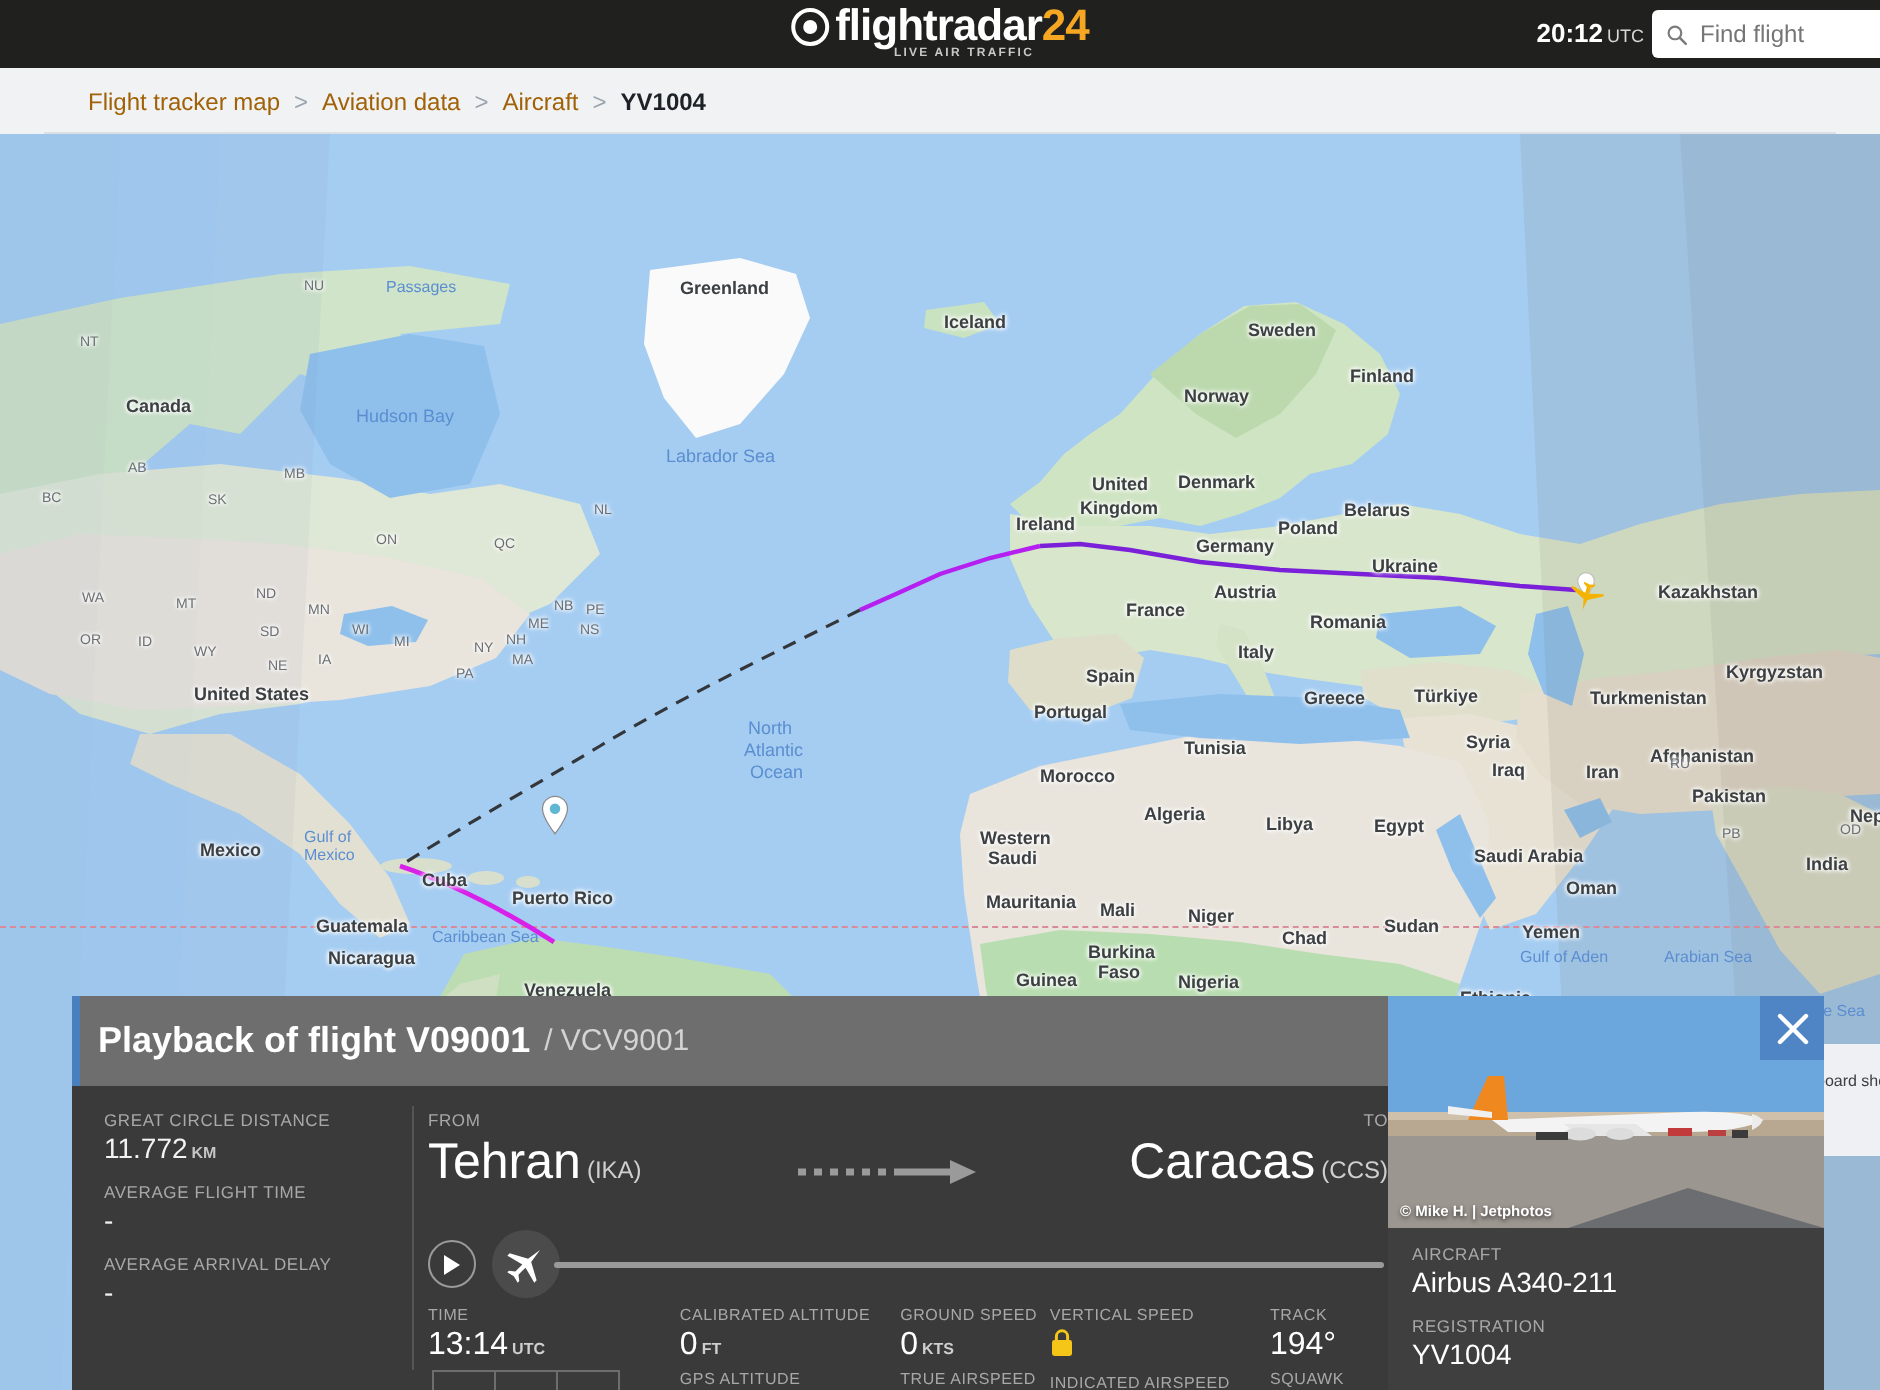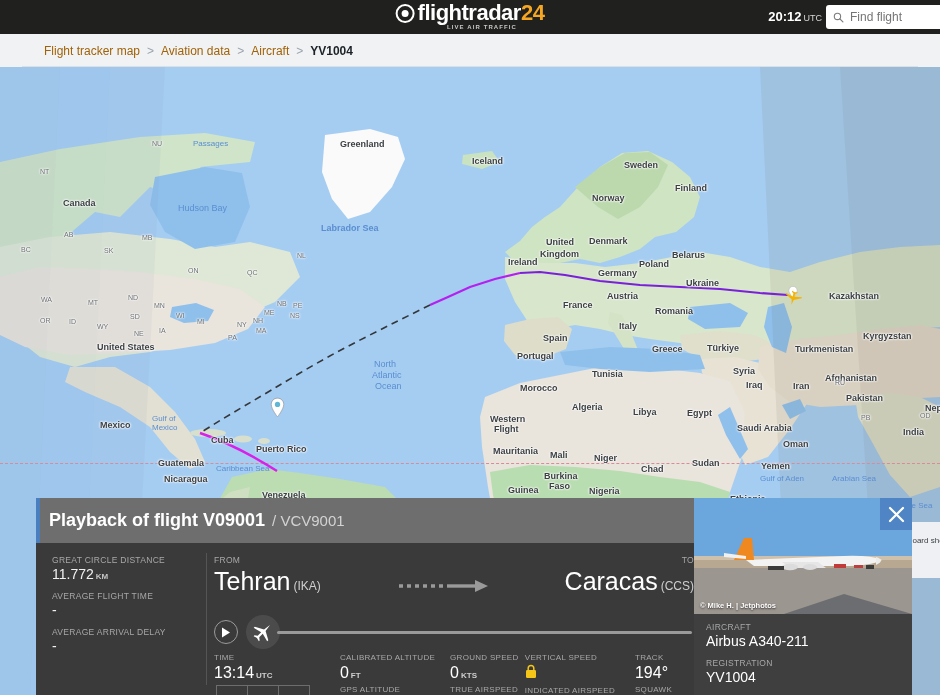--- a/index.html
+++ b/index.html
@@ -390,21 +390,21 @@
         <div class="txt" style="left: 825px; top: 306px;">Afghanistan</div>
         <div class="txt" style="left: 846px; top: 326px;">Pakistan</div>
         <div class="txt" style="left: 903px; top: 360px;">India</div>
         <div class="txt" style="left: 925px; top: 336px;">Nepal</div>
         <div class="txt" style="left: 592px; top: 302px;">Tunisia</div>
         <div class="txt" style="left: 520px; top: 316px;">Morocco</div>
         <div class="txt" style="left: 572px; top: 335px;">Algeria</div>
         <div class="txt" style="left: 633px; top: 340px;">Libya</div>
         <div class="txt" style="left: 687px; top: 341px;">Egypt</div>
         <div class="txt" style="left: 490px; top: 347px;">Western</div>
-        <div class="txt" style="left: 494px; top: 357px;">Flight</div>
+        <div class="txt" style="left: 494px; top: 357px;">Saudi</div>
         <div class="txt" style="left: 493px; top: 379px;">Mauritania</div>
         <div class="txt" style="left: 550px; top: 383px;">Mali</div>
         <div class="txt" style="left: 594px; top: 386px;">Niger</div>
         <div class="txt" style="left: 641px; top: 397px;">Chad</div>
         <div class="txt" style="left: 692px; top: 391px;">Sudan</div>
         <div class="txt" style="left: 737px; top: 356px;">Saudi Arabia</div>
         <div class="txt" style="left: 761px; top: 394px;">Yemen</div>
         <div class="txt" style="left: 783px; top: 372px;">Oman</div>
         <div class="txt" style="left: 544px; top: 404px;">Burkina</div>
         <div class="txt" style="left: 549px; top: 414px; text-align: right;">Faso</div>
@@ -450,21 +450,21 @@
         <div class="txt small" style="left: 337px; top: 456px;">AP</div>
         <div class="txt small" style="left: 285px; top: 483px;">AM</div>
         <div class="txt small" style="left: 335px; top: 485px;">PA</div>
         <div class="txt small" style="left: 370px; top: 483px;">MA</div>
         <div class="txt small" style="left: 392px; top: 484px;">CE</div>
         <div class="txt small" style="left: 835px; top: 312px;">RU</div>
         <div class="txt small" style="left: 920px; top: 345px;">OD</div>
         <div class="txt small" style="left: 861px; top: 347px;">PB</div>
         <div class="txt small" style="left: 861px; top: 466px;">MH</div>
         <div class="txt sea-b" style="left: 178px; top: 136px;">Hudson Bay</div>
-        <div class="txt sea-b" style="left: 321px; top: 156px; font-weight: bold;">Labrador Sea</div>
+        <div class="txt sea-b" style="left: 333px; top: 156px;">Labrador Sea</div>
         <div class="txt sea-b" style="left: 374px; top: 292px;">North</div>
         <div class="txt sea-b" style="left: 372px; top: 303px;">Atlantic</div>
         <div class="txt sea-b" style="left: 375px; top: 314px;">Ocean</div>
         <div class="txt sea" style="left: 152px; top: 347px;">Gulf of</div>
         <div class="txt sea" style="left: 152px; top: 356px;">Mexico</div>
         <div class="txt sea" style="left: 216px; top: 397px;">Caribbean Sea</div>
         <div class="txt sea" style="left: 558px; top: 447px;">Gulf of Guinea</div>
         <div class="txt sea" style="left: 760px; top: 407px;">Gulf of Aden</div>
         <div class="txt sea" style="left: 832px; top: 407px;">Arabian Sea</div>
         <div class="txt sea" style="left: 880px; top: 434px;">Laccadive Sea</div>

